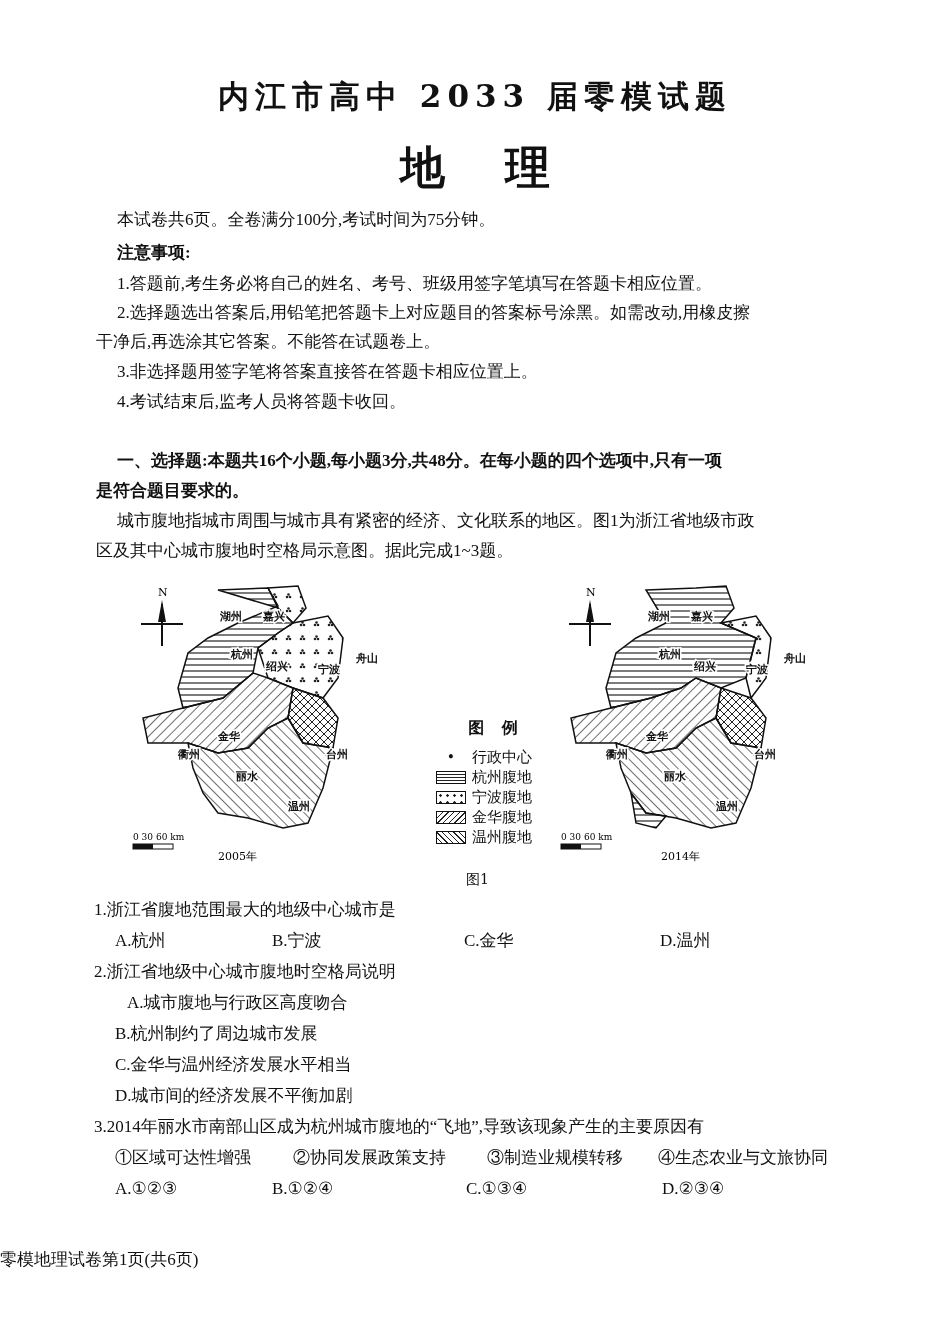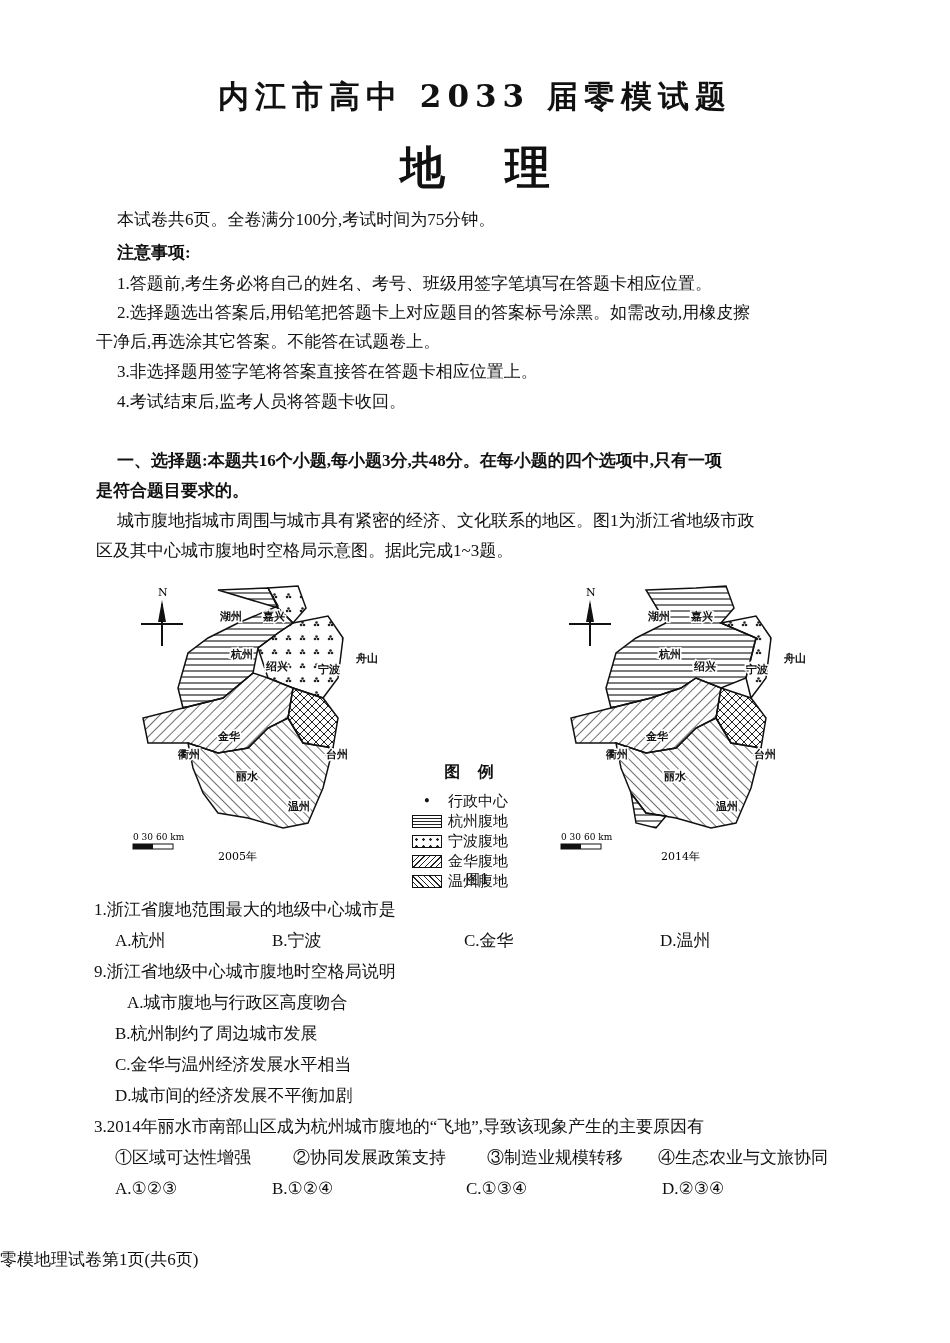--- a/index.html
+++ b/index.html
@@ -4,21 +4,21 @@
 <style>
   html,body{margin:0;padding:0;background:#fff;}
   body{width:950px;height:1343px;position:relative;overflow:hidden;color:#111;
        font-family:"DejaVu Serif","Liberation Serif",serif;}
   .abs{position:absolute;white-space:nowrap;}
   .title{left:0;width:950px;top:76px;text-align:center;font-size:31px;letter-spacing:6px;font-weight:bold;}
   .subject{left:0;width:950px;top:138px;text-align:center;font-size:45px;font-weight:bold;letter-spacing:60px;padding-left:60px;box-sizing:border-box;}
   .p{font-size:17px;line-height:20px;font-family:Liberation Serif, serif;}
   .bold{font-weight:bold;}
   .map{position:absolute;}
-  .legend{position:absolute;left:412px;top:718px;width:120px;font-size:15px;margin-top:44px;}
+  .legend{position:absolute;left:436px;top:718px;width:120px;font-size:15px;}
   .legend .lt{text-align:center;font-weight:bold;font-size:16px;margin-bottom:8px;letter-spacing:6px;}
   .legend .row{display:flex;align-items:center;height:20px;}
   .legend .sw{width:30px;height:13px;border:1.5px solid #111;margin-right:6px;box-sizing:border-box;}
   .legend .dot{width:30px;margin-right:6px;text-align:center;font-size:14px;}
   .opts{font-size:17px;}
   .cap{font-size:14px;}
 </style>
 </head>
 <body>
 
@@ -150,21 +150,21 @@
 </svg>
 
 <div class="abs cap" style="left:466px;top:871px;">图1</div>
 
 <div class="abs p opts" style="left:94px;top:900px;">1.浙江省腹地范围最大的地级中心城市是</div>
 <div class="abs p opts" style="left:115px;top:931px;">A.杭州</div>
 <div class="abs p opts" style="left:272px;top:931px;">B.宁波</div>
 <div class="abs p opts" style="left:464px;top:931px;">C.金华</div>
 <div class="abs p opts" style="left:660px;top:931px;">D.温州</div>
 
-<div class="abs p opts" style="left:94px;top:962px;">9.浙江省地级中心城市腹地时空格局说明</div>
+<div class="abs p opts" style="left:94px;top:962px;">2.浙江省地级中心城市腹地时空格局说明</div>
 <div class="abs p opts" style="left:115px;top:993px;margin-left:12px;">A.城市腹地与行政区高度吻合</div>
 <div class="abs p opts" style="left:115px;top:1024px;">B.杭州制约了周边城市发展</div>
 <div class="abs p opts" style="left:115px;top:1055px;">C.金华与温州经济发展水平相当</div>
 <div class="abs p opts" style="left:115px;top:1086px;">D.城市间的经济发展不平衡加剧</div>
 
 <div class="abs p opts" style="left:94px;top:1117px;">3.2014年丽水市南部山区成为杭州城市腹地的“飞地”,导致该现象产生的主要原因有</div>
 <div class="abs p opts" style="left:115px;top:1148px;">①区域可达性增强</div>
 <div class="abs p opts" style="left:293px;top:1148px;">②协同发展政策支持</div>
 <div class="abs p opts" style="left:487px;top:1148px;">③制造业规模转移</div>
 <div class="abs p opts" style="left:658px;top:1148px;">④生态农业与文旅协同</div>

